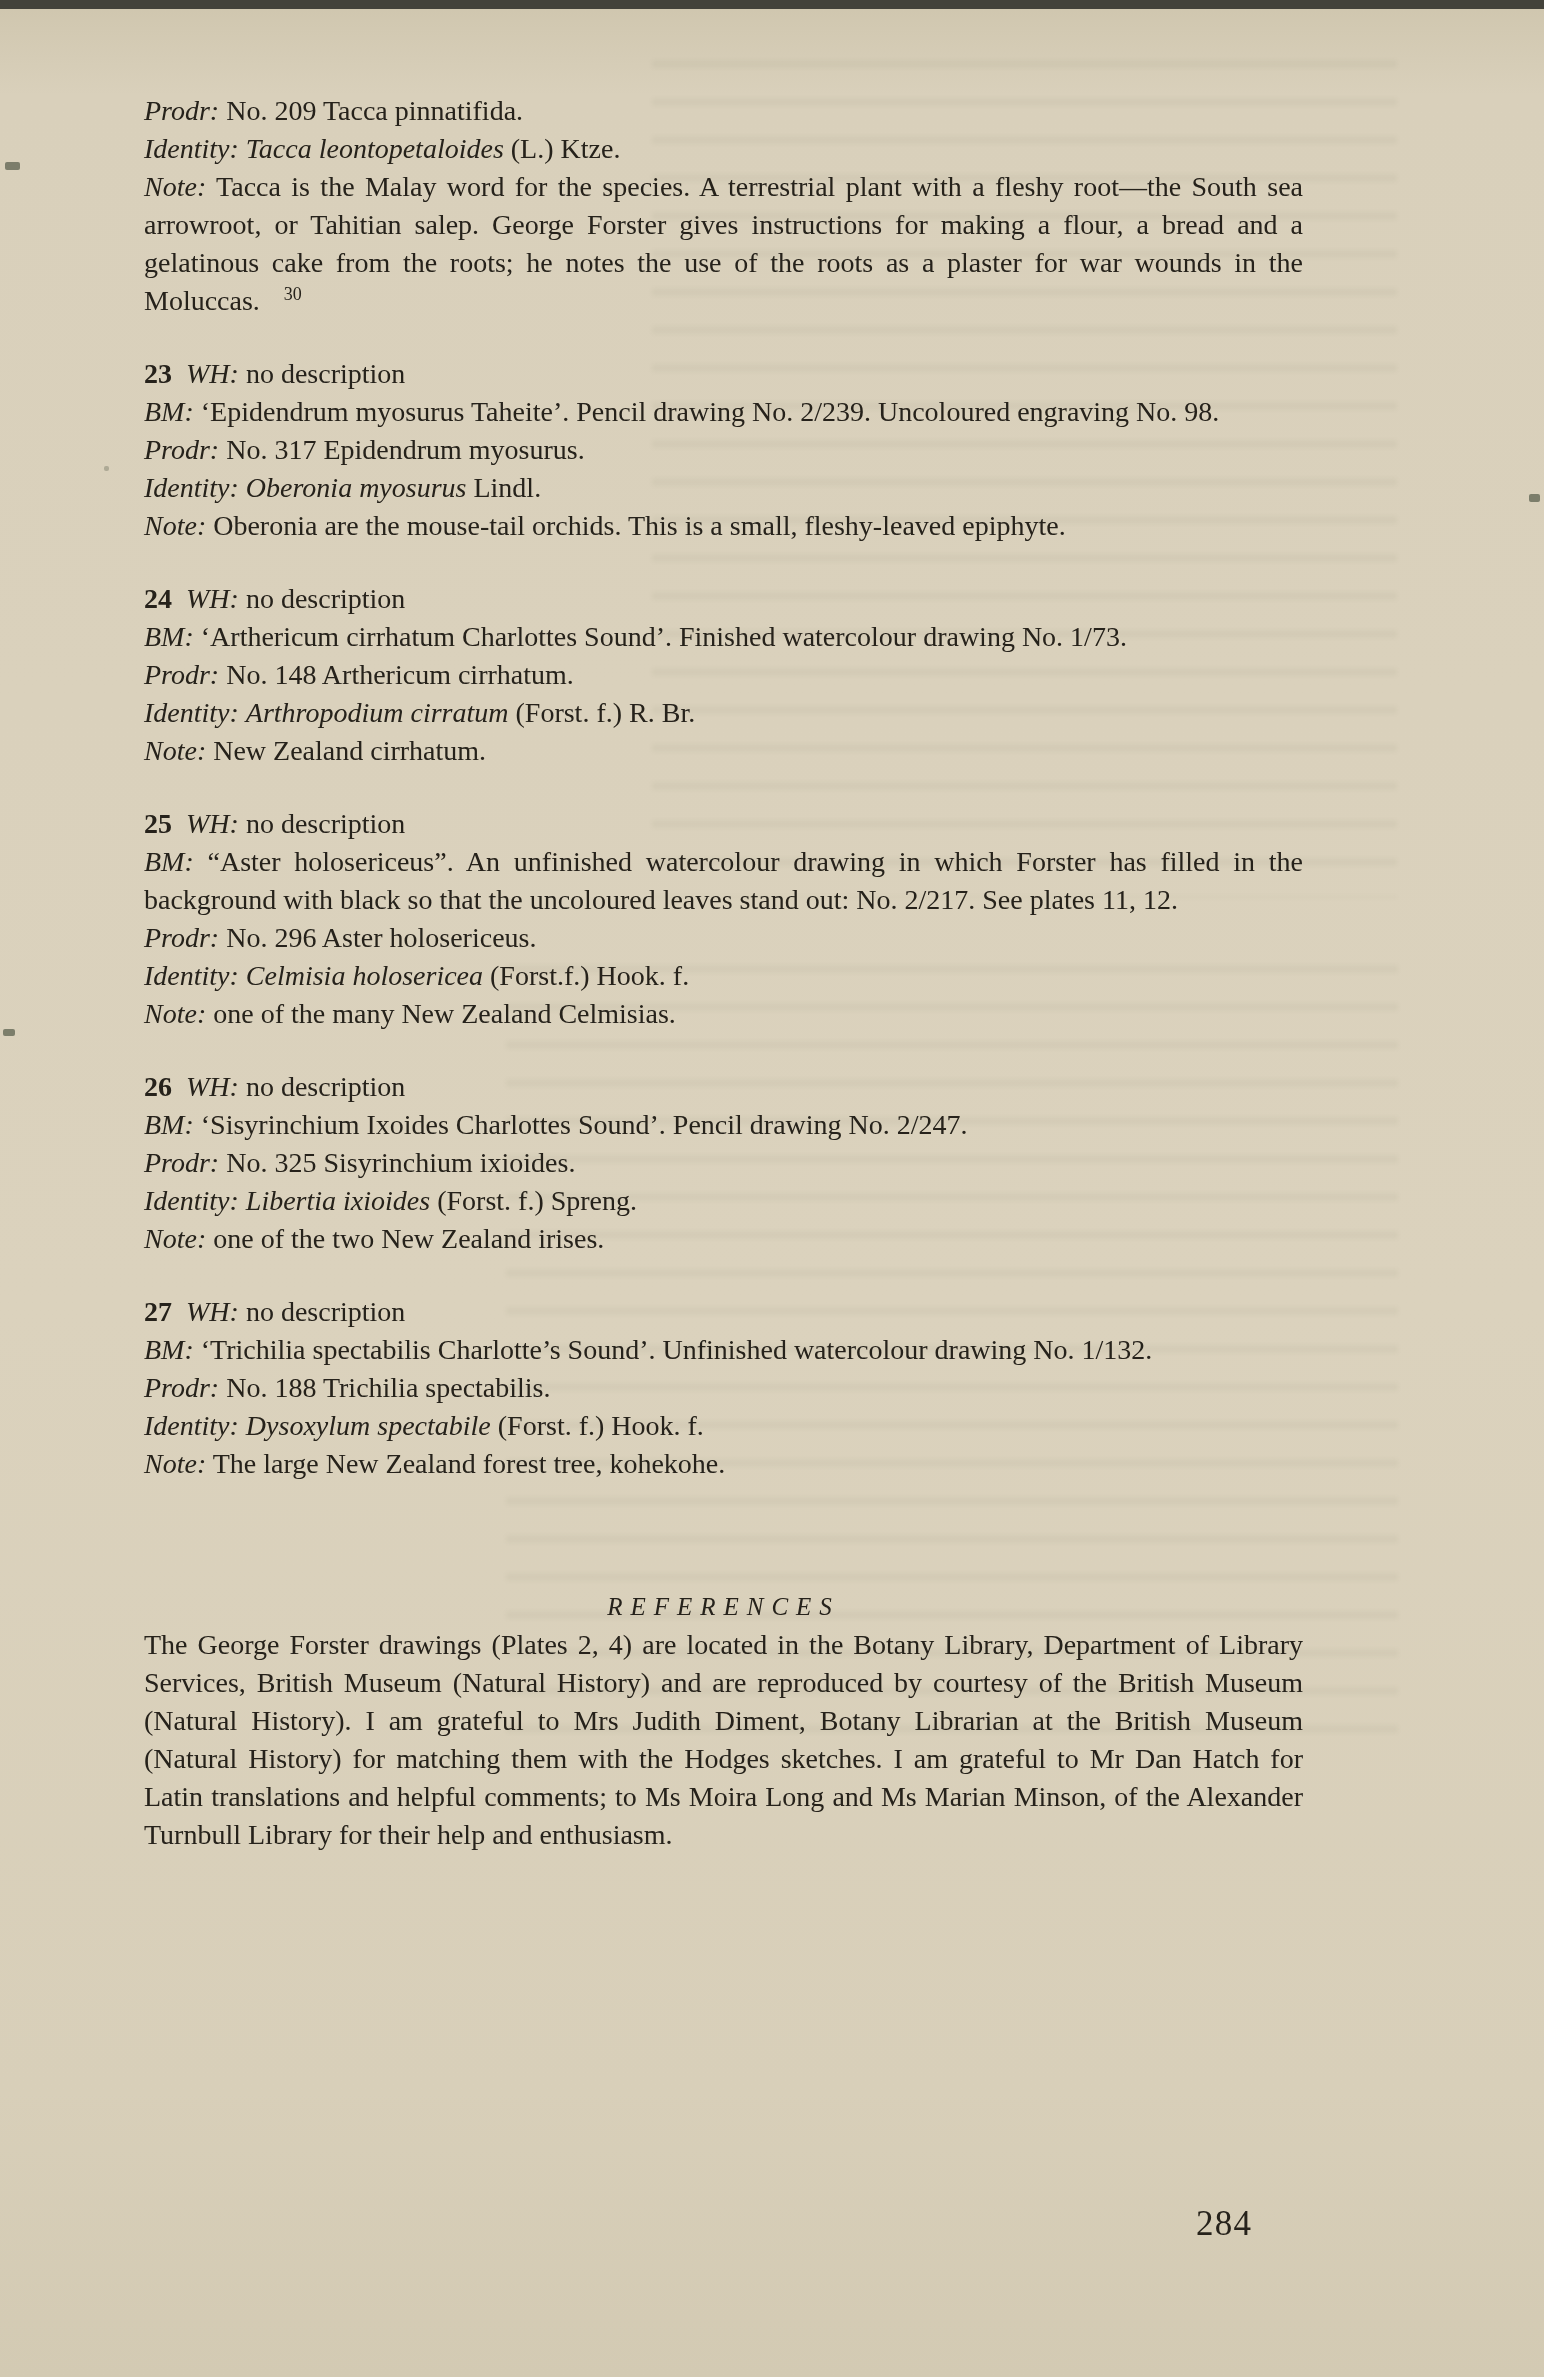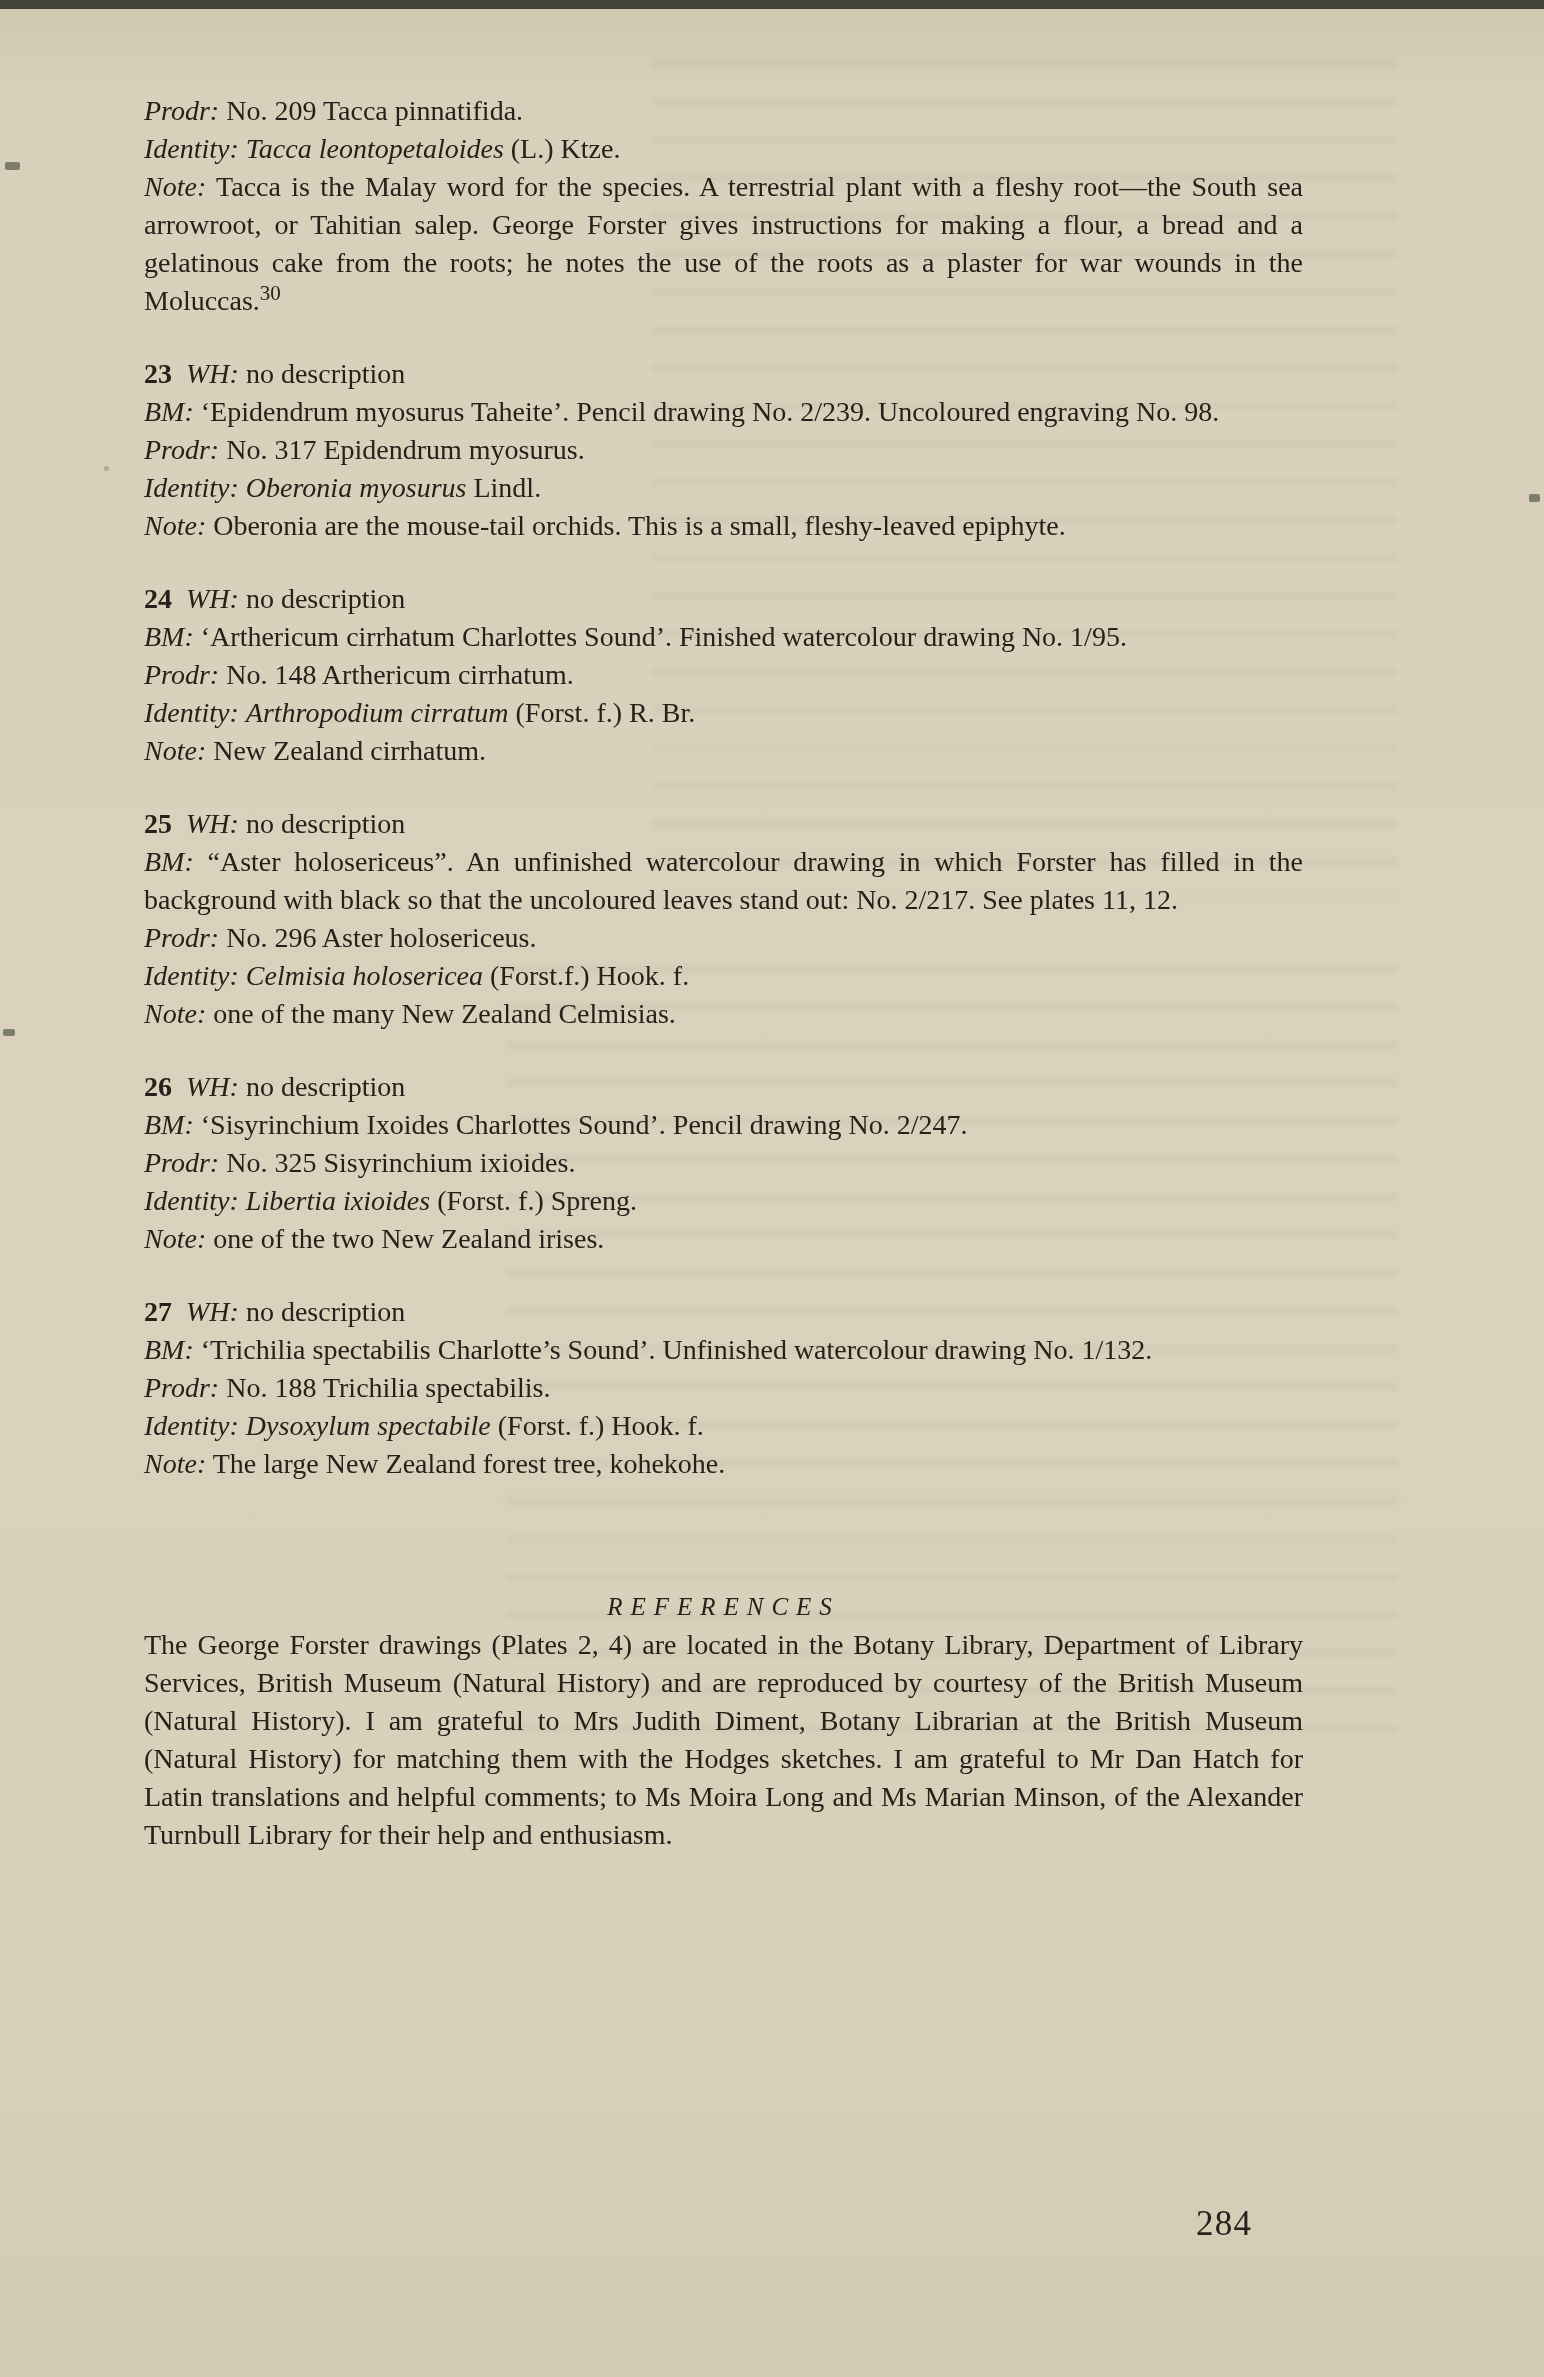--- a/index.html
+++ b/index.html
@@ -52,23 +52,24 @@
     top: 92px;
     width: 1159px;
     font-size: 28px;
     line-height: 38px;
     text-align: justify;
   }
   .text-block p { margin: 0; }
   .it { font-style: italic; }
   .bd { font-weight: bold; }
   sup {
-    font-size: 21px;
+    font-size: 18px;
     line-height: 0;
     vertical-align: super;
+    margin-left: 24px;
   }
   .entry { margin-top: 35px; }
   .references-heading {
     margin: 105px 0 0 0;
     text-align: center;
     font-style: italic;
     font-weight: normal;
     font-size: 25px;
     letter-spacing: 0.32em;
     line-height: 38px;
@@ -104,21 +105,21 @@
   <section class="entry">
     <p><span class="bd">23</span><span> </span><span class="it">WH:</span><span> no description</span></p>
     <p><span class="it">BM:</span><span> ‘Epidendrum myosurus Taheite’. Pencil drawing No. 2/239. Uncoloured engraving No. 98.</span></p>
     <p><span class="it">Prodr:</span><span> No. 317 Epidendrum myosurus.</span></p>
     <p><span class="it">Identity:</span><span> </span><span class="it">Oberonia myosurus</span><span> Lindl.</span></p>
     <p><span class="it">Note:</span><span> Oberonia are the mouse-tail orchids. This is a small, fleshy-leaved epiphyte.</span></p>
   </section>
 
   <section class="entry">
     <p><span class="bd">24</span><span> </span><span class="it">WH:</span><span> no description</span></p>
-    <p><span class="it">BM:</span><span> ‘Arthericum cirrhatum Charlottes Sound’. Finished watercolour drawing No. 1/95.</span></p>
+    <p><span class="it">BM:</span><span> ‘Arthericum cirrhatum Charlottes Sound’. Finished watercolour drawing No. 1/73.</span></p>
     <p><span class="it">Prodr:</span><span> No. 148 Arthericum cirrhatum.</span></p>
     <p><span class="it">Identity:</span><span> </span><span class="it">Arthropodium cirratum</span><span> (Forst. f.) R. Br.</span></p>
     <p><span class="it">Note:</span><span> New Zealand cirrhatum.</span></p>
   </section>
 
   <section class="entry">
     <p><span class="bd">25</span><span> </span><span class="it">WH:</span><span> no description</span></p>
     <p><span class="it">BM:</span><span> “Aster holosericeus”. An unfinished watercolour drawing in which Forster has filled in the background with black so that the uncoloured leaves stand out: No. 2/217. See plates 11, 12.</span></p>
     <p><span class="it">Prodr:</span><span> No. 296 Aster holosericeus.</span></p>
     <p><span class="it">Identity:</span><span> </span><span class="it">Celmisia holosericea</span><span> (Forst.f.) Hook. f.</span></p>

